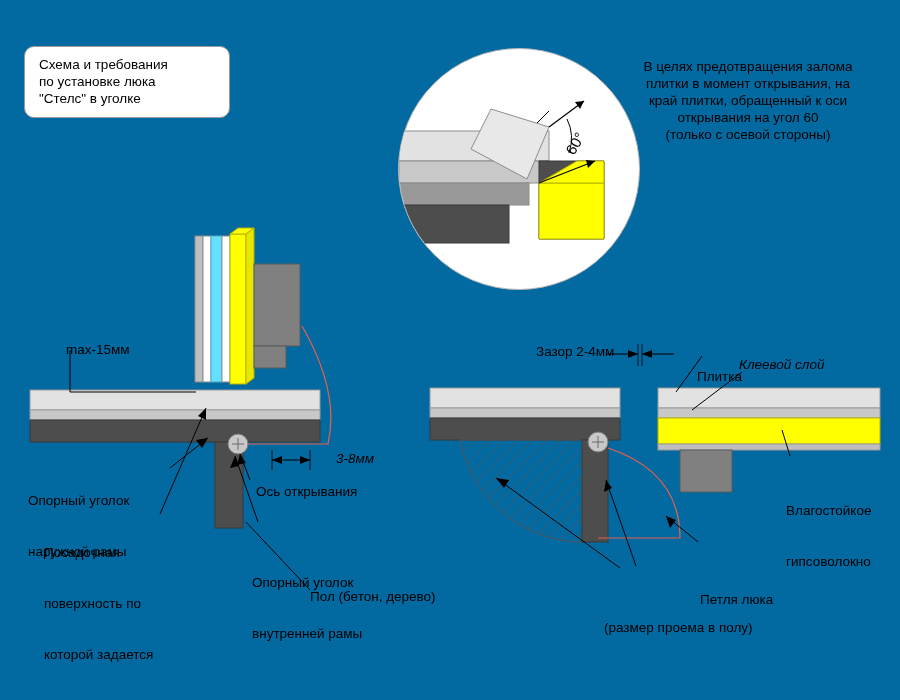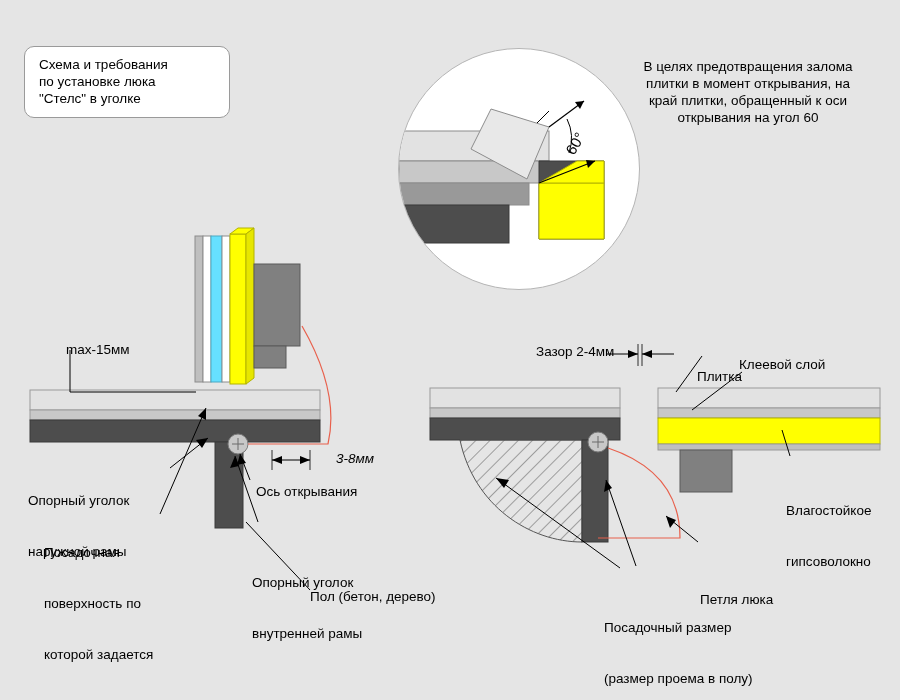--- a/index.html
+++ b/index.html
@@ -4,21 +4,21 @@
 <style>
   html, body {
     margin: 0;
     padding: 0;
     background: #ffffff;
   }
   #root {
     position: relative;
     width: 900px;
     height: 700px;
-    background: #e5e5e5;
+    background: #0369a1;
     font-family: "Liberation Sans", sans-serif;
     overflow: hidden;
   }
   .abs { position: absolute; }
   .txt {
     font-family: "Liberation Sans", sans-serif;
     font-size: 13.5px;
     color: #000000;
     line-height: 17px;
     white-space: pre;
@@ -54,20 +54,21 @@
     <div class="txt">Схема и требования</div>
     <div class="txt">по установке люка</div>
     <div class="txt">"Стелс" в уголке</div>
   </div>
 
   <div class="abs" style="left:612px; top:58px; width:272px; text-align:center;">
     <div class="txt txt-c">В целях предотвращения залома</div>
     <div class="txt txt-c">плитки в момент открывания, на</div>
     <div class="txt txt-c">край плитки, обращенный к оси</div>
     <div class="txt txt-c">открывания на угол 60</div>
+    <div class="txt txt-c">(только с осевой стороны)</div>
   </div>
 
   <div class="abs circle" style="left:398px; top:48px; width:240px; height:240px;">
     <svg width="240" height="240" viewBox="0 0 240 240">
 
       <rect x="0" y="82" width="150" height="30" fill="#e2e2e2" stroke="#8c8c8c" stroke-width="1"></rect>
       <rect x="0" y="112" width="150" height="22" fill="#c8c8c8" stroke="#8c8c8c" stroke-width="1"></rect>
       <rect x="0" y="134" width="130" height="22" fill="#999999" stroke="#8c8c8c" stroke-width="1"></rect>
       <rect x="0" y="156" width="110" height="38" fill="#4d4d4d" stroke="#3a3a3a" stroke-width="1"></rect>
 
@@ -206,27 +207,26 @@
     <path d="M190,238 L66,148" stroke="#000000" stroke-width="1" fill="none"></path>
     <polygon points="66,148 74,158 79,150" fill="#000000"></polygon>
     <path d="M206,236 L176,150" stroke="#000000" stroke-width="1" fill="none"></path>
     <polygon points="176,150 174,162 182,158" fill="#000000"></polygon>
   </svg>
 
   <div class="abs txt" style="left:536px; top:343px;">Зазор 2-4мм</div>
 
   <div class="abs txt" style="left:697px; top:330px;margin-top:38px;">Плитка</div>
 
-  <div class="abs txt" style="left:739px; top:356px;">Клеевой слой</div>
+  <div class="abs txt" style="left:739px; top:356px;font-style:italic;">Клеевой слой</div>
 
   <div class="abs txt" style="left:786px; top:468px;">
     <div>Влагостойкое</div>
     <div>гипсоволокно</div>
   </div>
 
   <div class="abs txt" style="left:700px; top:543px;margin-top:48px;">Петля люка</div>
 
   <div class="abs txt" style="left:604px; top:585px;">
-    <div>Посадочный размер</div>
     <div>(размер проема в полу)</div>
   </div>
 
 </div>
 
 </body></html>

